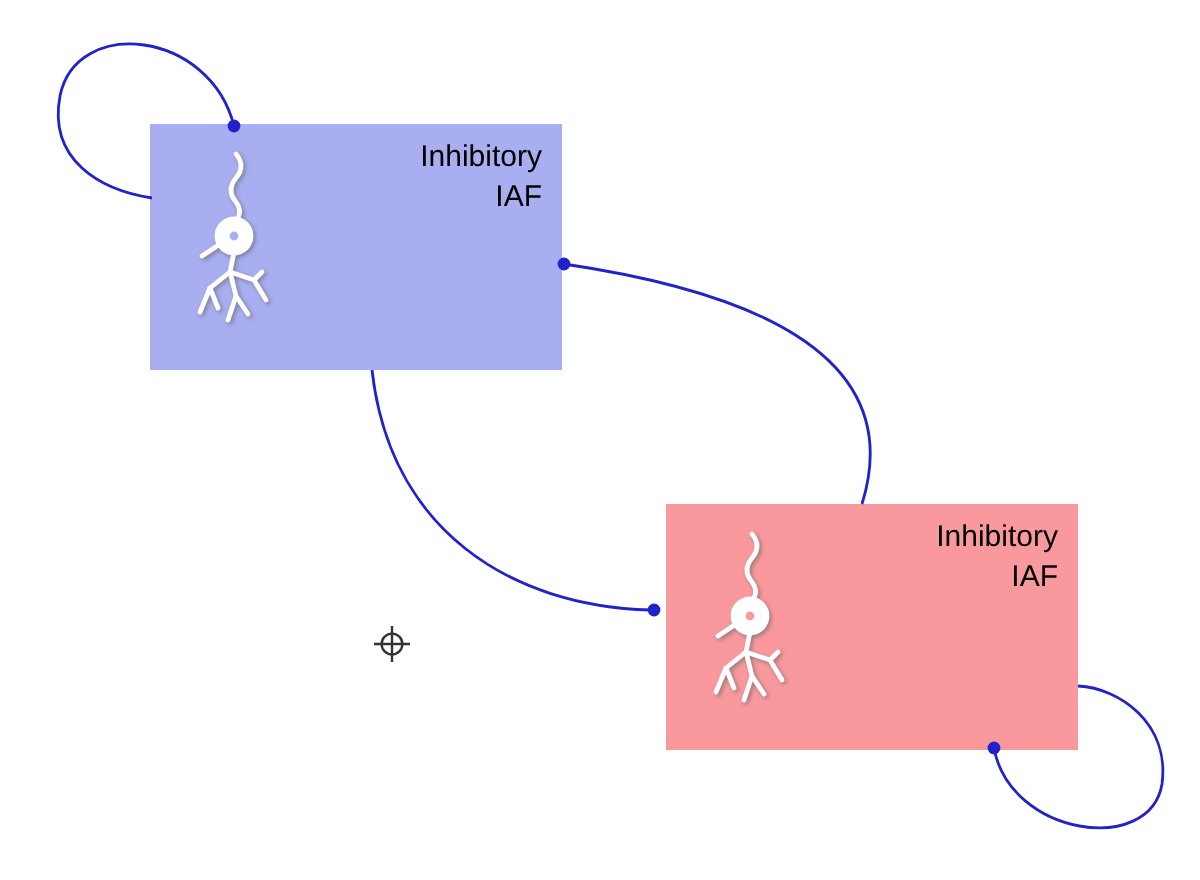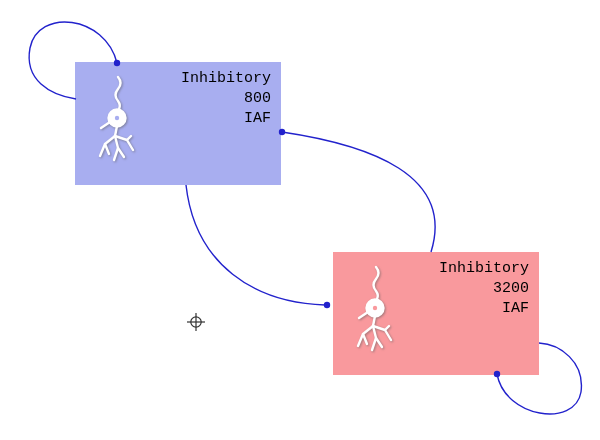--- a/index.html
+++ b/index.html
@@ -17,21 +17,20 @@
   }
   .box-inhibitory{left:75px;top:62px;background:#a8aef0;}
   .box-excitatory{left:333px;top:252px;background:#f9999d;}
   .pop-labels{
     position:absolute;
     top:7px;right:10px;
     text-align:right;
     color:#000;
     font-size:15px;
     line-height:20px;
-    font-family:Liberation Mono, monospace;
   }
   .neuron{
     position:absolute;
     left:16px;top:12px;
     filter:drop-shadow(1.5px 1.5px 1px rgba(90,90,90,0.55));
   }
   .edges{
     position:absolute;left:0;top:0;
     pointer-events:none;
   }
@@ -56,21 +55,20 @@
         <path d="M24 62 L27 74 L23 86"></path>
         <path d="M27 74 L33 83"></path>
         <path d="M24 62 L36 66 L42 76"></path>
         <path d="M36 66 L40 62"></path>
         <path d="M19 48 L10 54"></path>
       </g>
       <circle cx="26" cy="44" r="2.2" fill="#a8aef0"></circle>
     </svg>
     <div class="pop-labels">
       <div>Inhibitory</div>
-      <div>800</div>
       <div>IAF</div>
     </div>
   </div>
 
   <div class="pop-box box-excitatory">
     <svg class="neuron" width="54" height="100" viewBox="0 0 54 100">
       <g stroke="#ffffff" stroke-width="2.4" fill="none" stroke-linecap="round" stroke-linejoin="round">
         <path d="M27 3 q 5 6 0 12 q -5 6 0 12 q 3 4 1 8"></path>
         <circle cx="26" cy="44" r="8.5" fill="#ffffff"></circle>
         <path d="M26 52 L24 62"></path>
@@ -79,21 +77,20 @@
         <path d="M24 62 L27 74 L23 86"></path>
         <path d="M27 74 L33 83"></path>
         <path d="M24 62 L36 66 L42 76"></path>
         <path d="M36 66 L40 62"></path>
         <path d="M19 48 L10 54"></path>
       </g>
       <circle cx="26" cy="44" r="2.2" fill="#f9999d"></circle>
     </svg>
     <div class="pop-labels">
       <div>Inhibitory</div>
-      <div>3200</div>
       <div>IAF</div>
     </div>
   </div>
 
   <svg class="edges" width="600" height="440" viewBox="0 0 600 440">
 
     <path class="edge" d="M117 63 C105 15 38 8 30 48 C24 80 50 95 76 99"></path>
 
     <path class="edge" d="M282 132 C370 145 455 175 431 252"></path>
 

